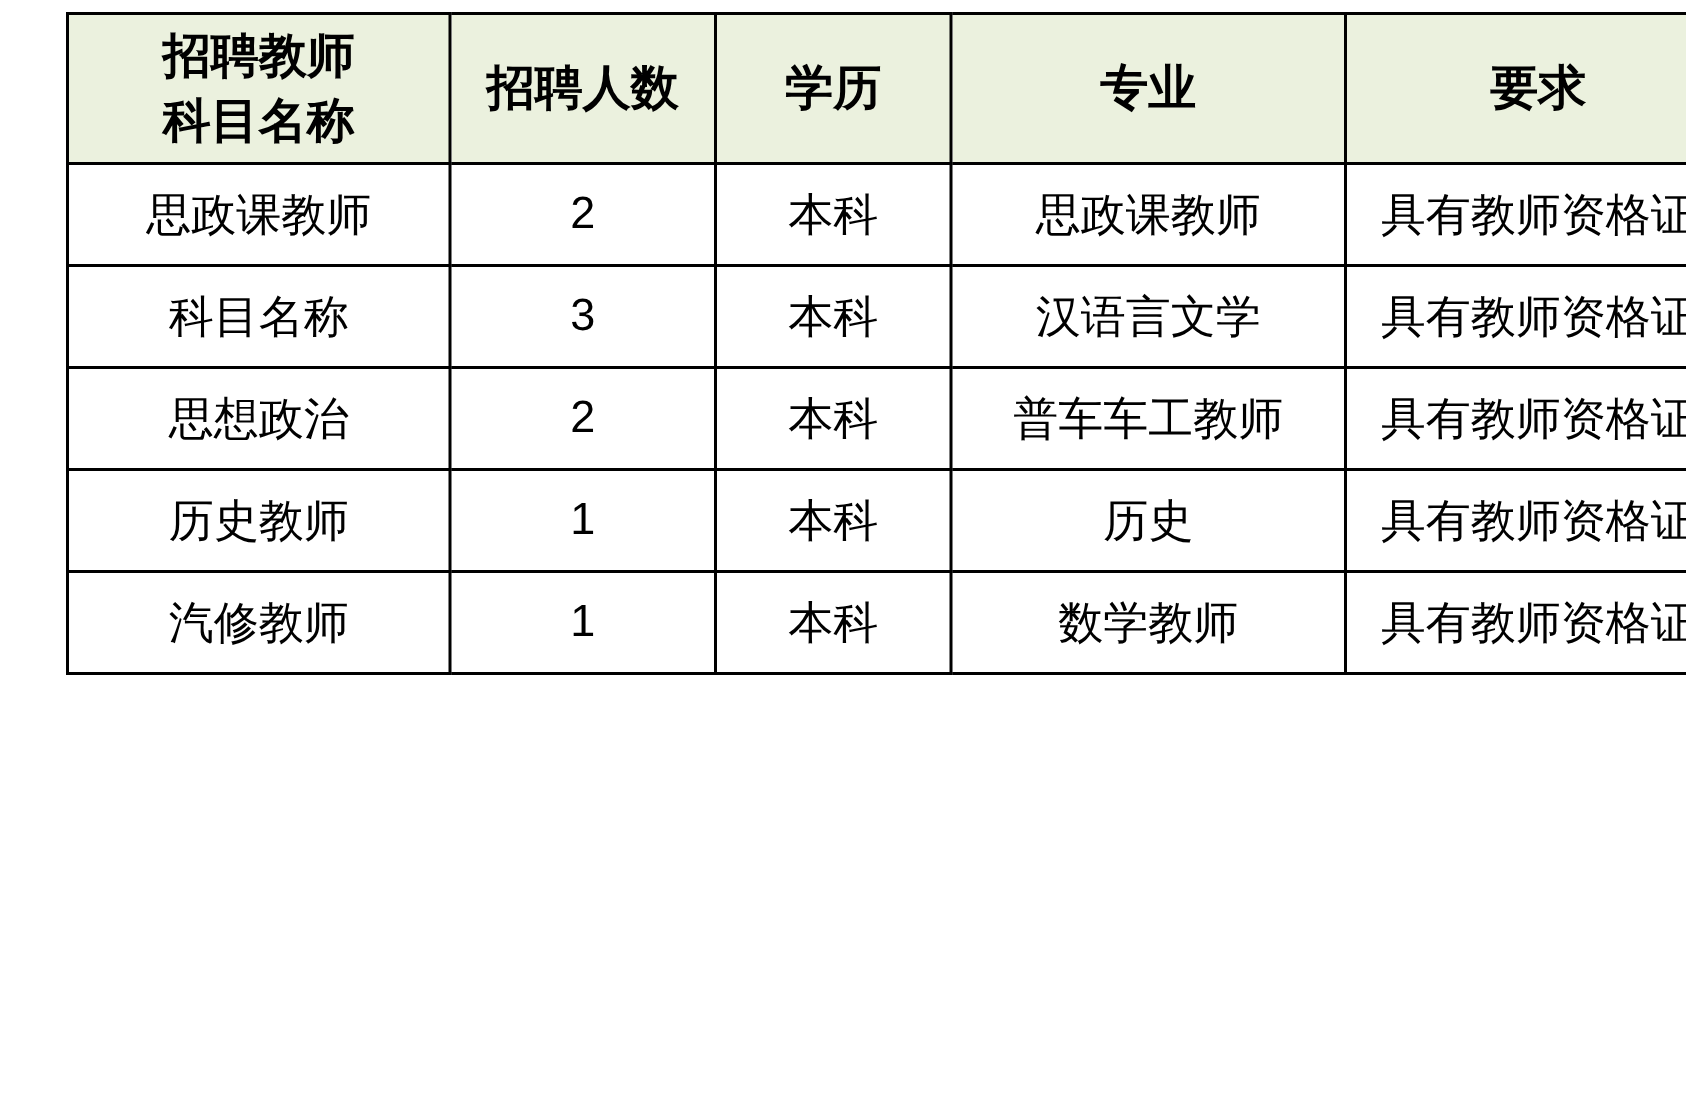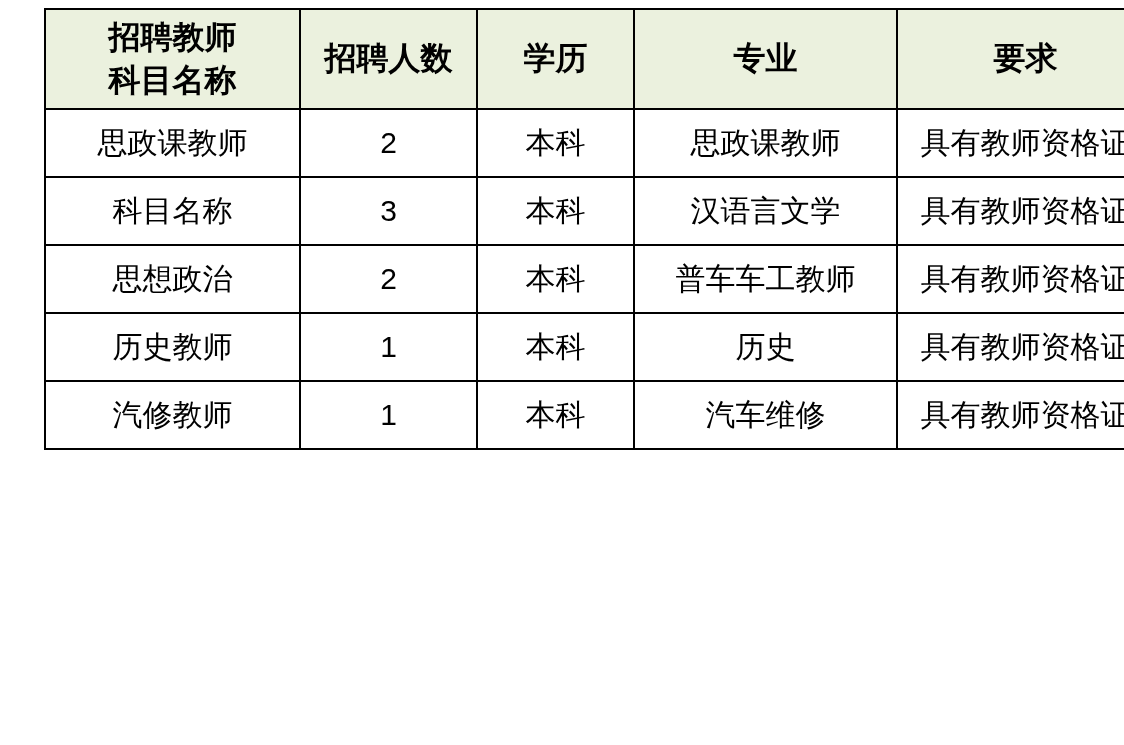--- a/index.html
+++ b/index.html
@@ -96,17 +96,17 @@
       <td>历史教师</td>
       <td>1</td>
       <td>本科</td>
       <td>历史</td>
       <td>具有教师资格证</td>
     </tr>
     <tr>
       <td>汽修教师</td>
       <td>1</td>
       <td>本科</td>
-      <td>汽车维修</td>
+      <td>数学教师</td>
       <td>具有教师资格证</td>
     </tr>
   </tbody>
 </table>
 
 </body></html>

